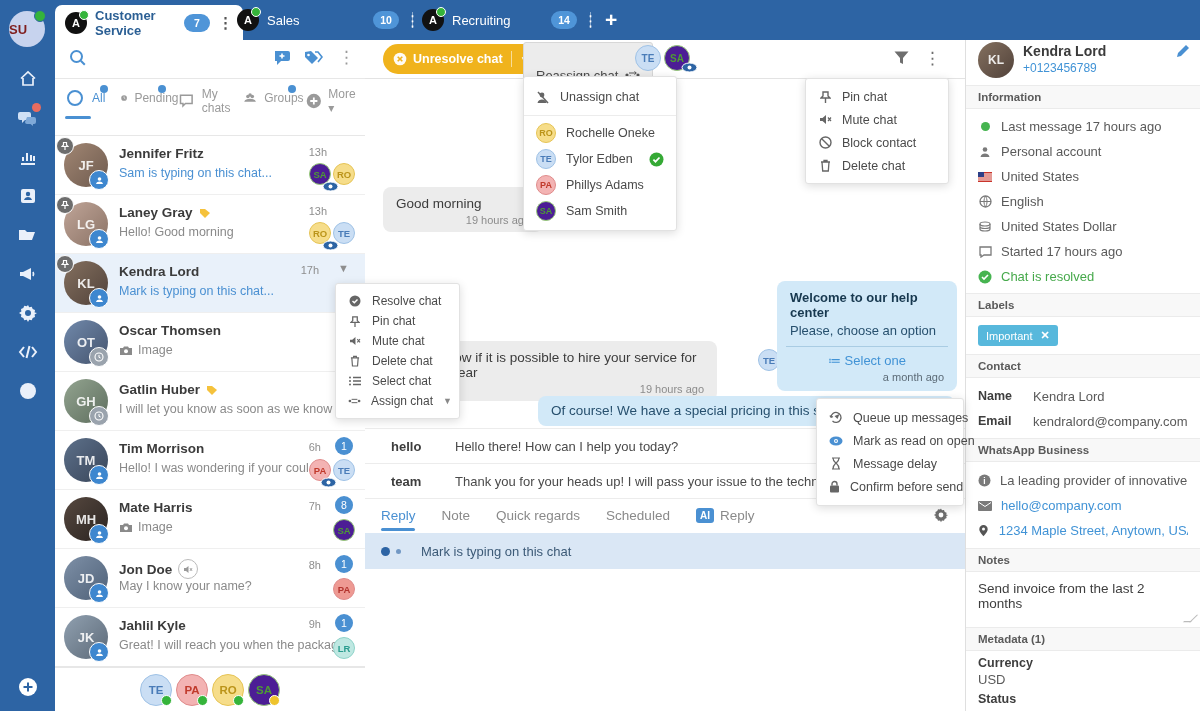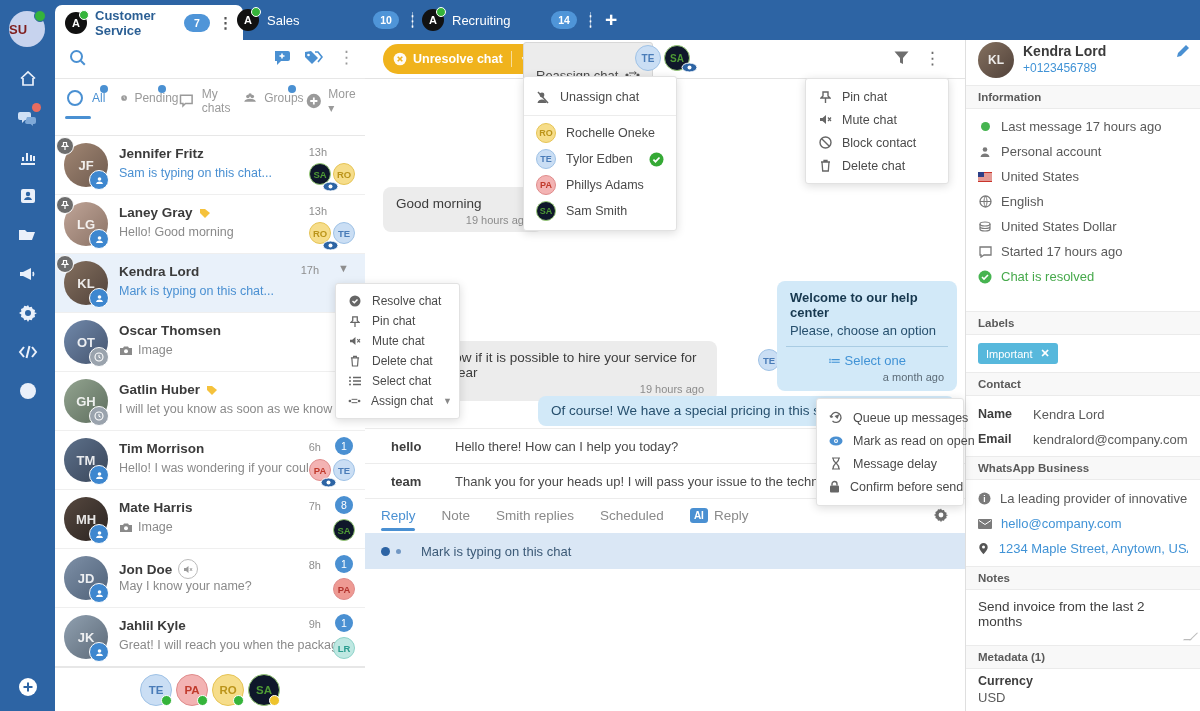--- a/index.html
+++ b/index.html
@@ -43,21 +43,21 @@
   .p7{background:linear-gradient(135deg,#56483f,#2b2421)}.p8{background:linear-gradient(135deg,#7e90a7,#4f6178)}
   .p9{background:linear-gradient(135deg,#90a0b0,#5d6a78)}
   .pin-badge{position:absolute;left:1px;top:1px;width:16px;height:16px;border-radius:50%;background:#6d6d6d;border:1.5px solid #fff;display:flex;align-items:center;justify-content:center}
   .sub-badge{position:absolute;left:34px;top:34px;width:18px;height:18px;border-radius:50%;border:1.5px solid #fff;display:flex;align-items:center;justify-content:center}
   .sub-person{background:#3e87cf}.sub-clock{background:#9aa3ad}
   .cr-name{position:absolute;left:64px;top:10px;font-size:13.5px;font-weight:600;color:#3b3b3b;display:flex;align-items:center;gap:6px}
   .cr-prev{position:absolute;left:64px;top:30px;font-size:12.5px;color:#8a8a8a;white-space:nowrap;max-width:190px;overflow:hidden;display:flex;align-items:center;gap:5px}
   .cr-prev.typing{color:#4a90d2}
   .cr-time{position:absolute;top:10px;font-size:11px;color:#8e8e8e}
   .chip{border-radius:50%;display:flex;align-items:center;justify-content:center;font-weight:bold;box-sizing:border-box}
-  .c-te{background:#cadef4;color:#4a7cb8;border:1px solid #9fc2e6}.c-sa{background:#0f172a;color:#4e9a35;border:1px solid #98cc78}
+  .c-te{background:#cadef4;color:#4a7cb8;border:1px solid #9fc2e6}.c-sa{background:#4c1d95;color:#4e9a35;border:1px solid #98cc78}
   .c-ro{background:#f6dd8a;color:#bb941a;border:1px solid #e6c455}.c-pa{background:#f3b3b3;color:#c0392b;border:1px solid #e08c8c}
   .c-lr{background:#bfe8e2;color:#2a9d8f;border:1px solid #8ed3c9}
   .chip22{width:22px;height:22px;font-size:9.5px}
   .chip20{width:20px;height:20px;font-size:9px}
   .chip26{width:26px;height:26px;font-size:10px}
   .chip32{width:32px;height:32px;font-size:11.5px;position:relative}
   .unread{position:absolute;width:18px;height:18px;border-radius:50%;background:#4a90d2;color:#fff;font-size:10.5px;display:flex;align-items:center;justify-content:center}
   .eye-badge{position:absolute;width:17px;height:11px}
   .mute-ring{width:18px;height:18px;border-radius:50%;border:1px solid #bbb;display:flex;align-items:center;justify-content:center}
   .cp-footer{position:absolute;left:0;bottom:0;width:100%;height:43px;border-top:1px solid #e7e7e7;display:flex;align-items:center;justify-content:center;gap:4px;background:#fff}
@@ -565,21 +565,21 @@
     </div>
 
     <div class="comp-tabs">
       <span class="ctab active">
           <span>Reply</span>
         </span>
       <span class="ctab">
           <span>Note</span>
         </span>
       <span class="ctab">
-          <span>Smith replies</span>
+          <span>Quick regards</span>
         </span>
       <span class="ctab">
           <span>Scheduled</span>
         </span>
       <span class="ctab">
           <span class="ai-badge">AI</span>
           <span>Reply</span>
         </span>
       <span class="abs" style="right:16px">
           <svg width="16" height="16" viewBox="0 0 20 20">
@@ -666,21 +666,21 @@
           <span class="iic">
             <svg width="14" height="14" viewBox="0 0 14 14">
               <circle cx="7" cy="7" r="6.5" fill="#46b450"></circle>
               <path d="m4 7 2 2 4-4" stroke="#fff" fill="none" stroke-width="1.6"></path>
             </svg>
           </span>
           <span>Chat is resolved</span>
         </div>
     </div>
 
-    <div class="sec-head" style="margin-top:22px">Labels</div>
+    <div class="sec-head" style="margin-top:4px">Labels</div>
     <div class="label-chip">
         <span>Important</span>
         <span style="font-weight:bold">✕</span>
       </div>
 
     <div class="sec-head">Contact</div>
     <div style="padding:6px 0 4px">
       <div class="kv">
           <span class="k">Name</span>
           <span class="v">Kendra Lord</span>

